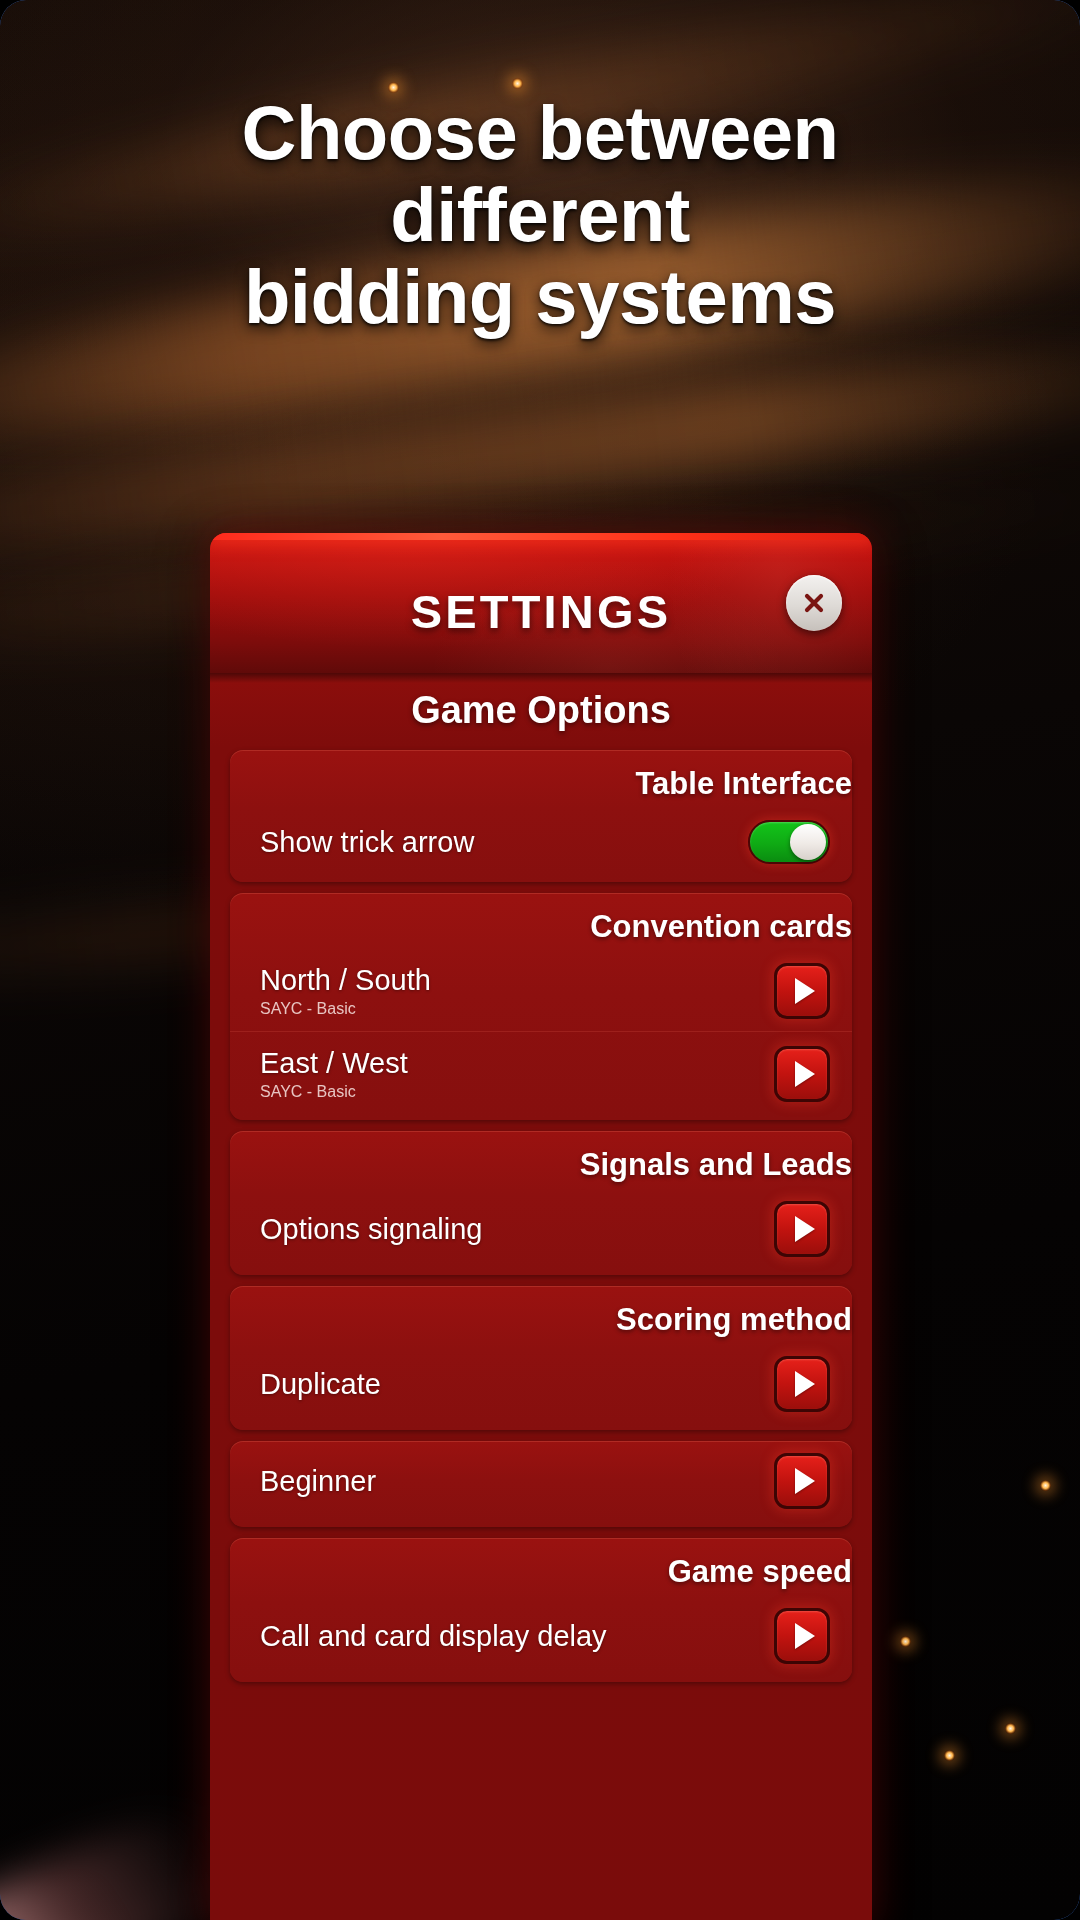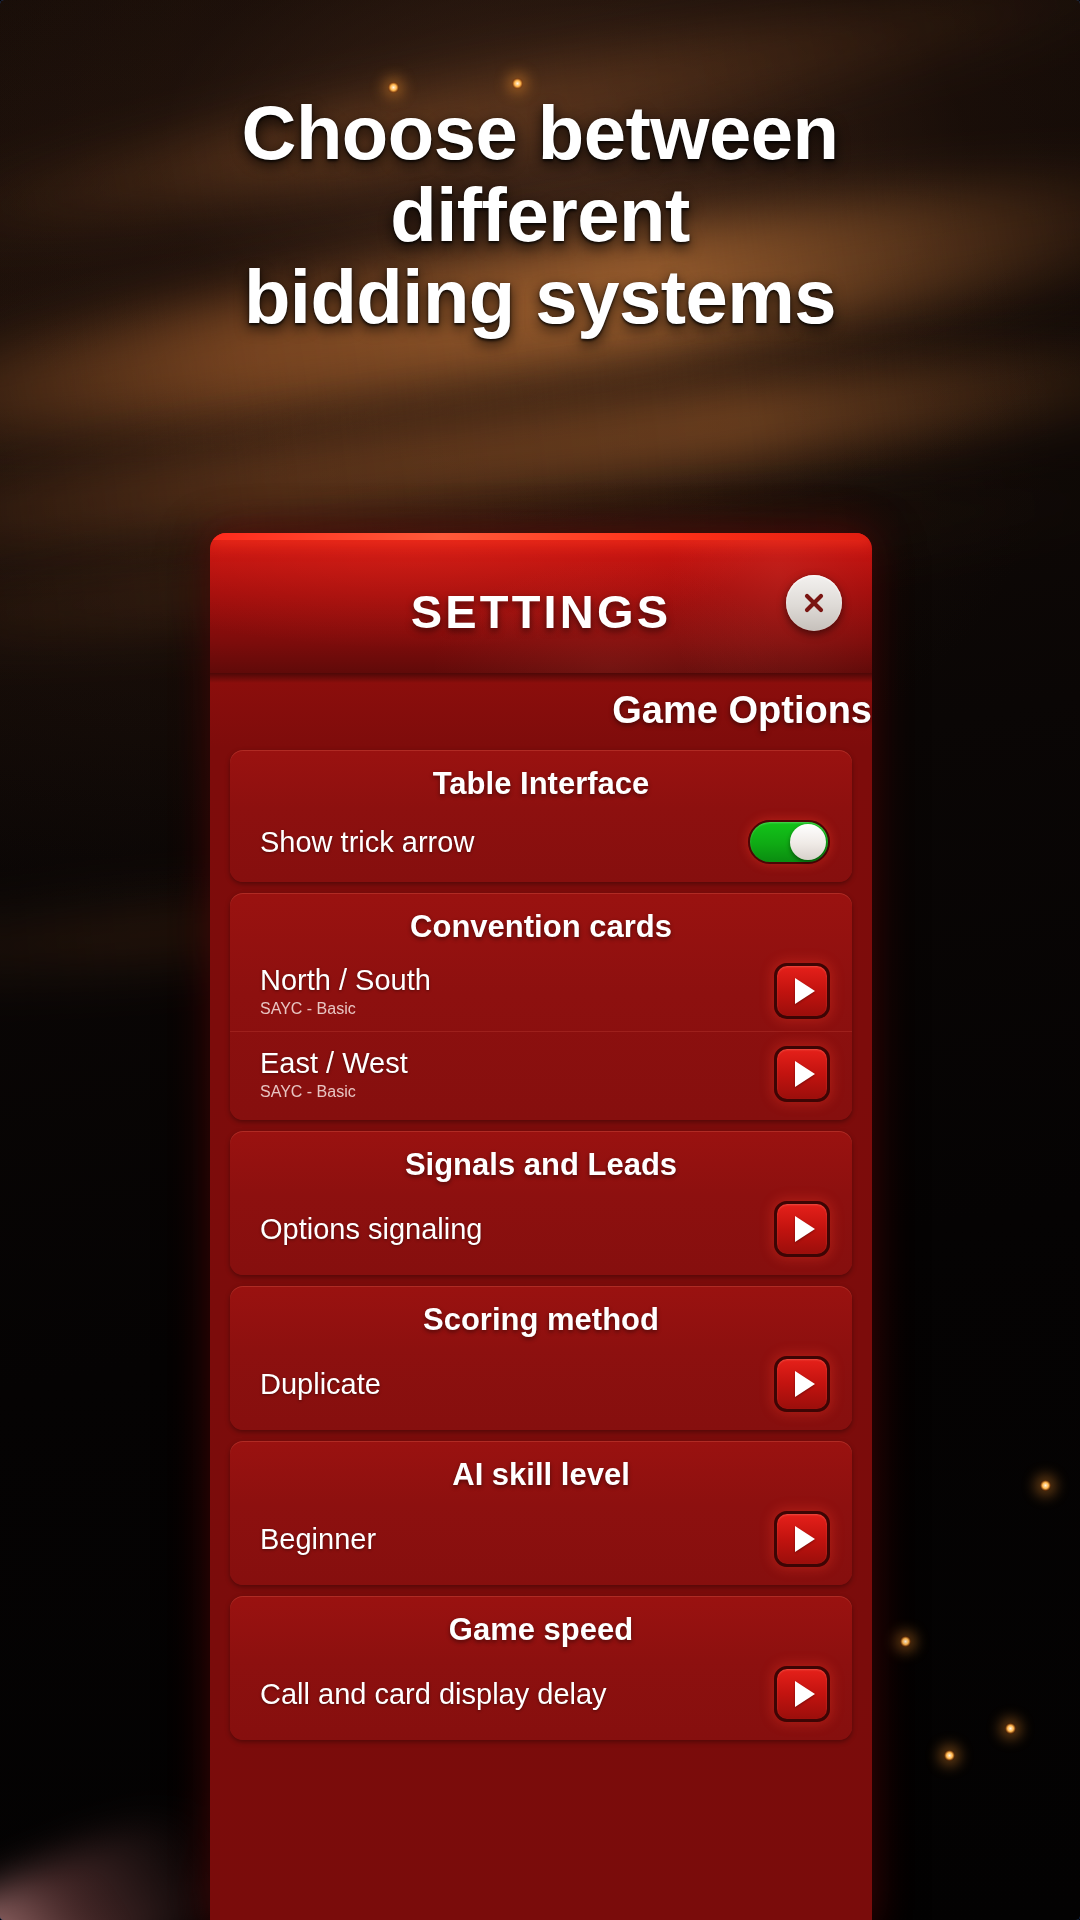--- a/index.html
+++ b/index.html
@@ -7,21 +7,21 @@
   html,body {
     width:1080px; height:1920px; overflow:hidden;
     background:#000;
     font-family:"Liberation Sans", sans-serif;
   }
 
   
   #stage{
     position:relative;
     width:1080px; height:1920px;
-    border-radius:4px;
+    border-radius:26px;
     overflow:hidden;
     background:#3b82f6;
   }
 
   
   .bg-base{
     position:absolute; inset:0;
     background:
       radial-gradient(ellipse 900px 520px at 52% 8%,  rgba(92,55,34,0.55) 0%, rgba(40,22,14,0.30) 45%, rgba(5,3,3,0) 72%),
       radial-gradient(ellipse 1200px 700px at 20% 22%, rgba(60,34,20,0.42) 0%, rgba(10,6,4,0) 70%),
@@ -152,41 +152,41 @@
     overflow:hidden;
     z-index:3;
   }
   .panel-body::before{
     content:"";
     position:absolute; left:0; right:0; top:0; height:10px;
     background:linear-gradient(180deg, rgba(0,0,0,0.45), rgba(0,0,0,0));
     z-index:5; pointer-events:none;
   }
   .section-title{
-    text-align:right;
+    text-align:center;
     color:#ffffff;
     font-size:38px;
     font-weight:bold;
     padding:16px 0 18px;
     text-shadow:0 2px 5px rgba(0,0,0,0.5);
     position:relative; z-index:2;
   }
   .cards{
     padding:0 20px 0 20px;
     display:flex; flex-direction:column; gap:11px;
     position:relative; z-index:2;
   }
   .card{
     background:linear-gradient(180deg,#9a1210 0%, #8d100f 45%, #860f0e 100%);
     border-radius:13px;
     box-shadow:inset 0 1px 0 rgba(255,130,110,0.22), 0 2px 5px rgba(0,0,0,0.35);
     padding:4px 0 6px;
   }
   .card-title{
-    text-align:center;
+    text-align:right;
     color:#ffffff;
     font-size:31px;
     font-weight:bold;
     padding:12px 0 10px;
     text-shadow:0 2px 4px rgba(0,0,0,0.45);
   }
   .row{
     display:flex; align-items:center; justify-content:space-between;
     padding:8px 22px 12px 30px;
     min-height:62px;
@@ -333,21 +333,20 @@
             <div class="row">
               <div class="row-text">
                 <div class="row-label">Duplicate</div>
               </div>
               <div class="arrow-btn">
                 <div class="tri"></div>
               </div>
             </div>
           </div>
           <div class="card">
-            <div class="card-title">AI skill level</div>
             <div class="row">
               <div class="row-text">
                 <div class="row-label">Beginner</div>
               </div>
               <div class="arrow-btn">
                 <div class="tri"></div>
               </div>
             </div>
           </div>
           <div class="card">

